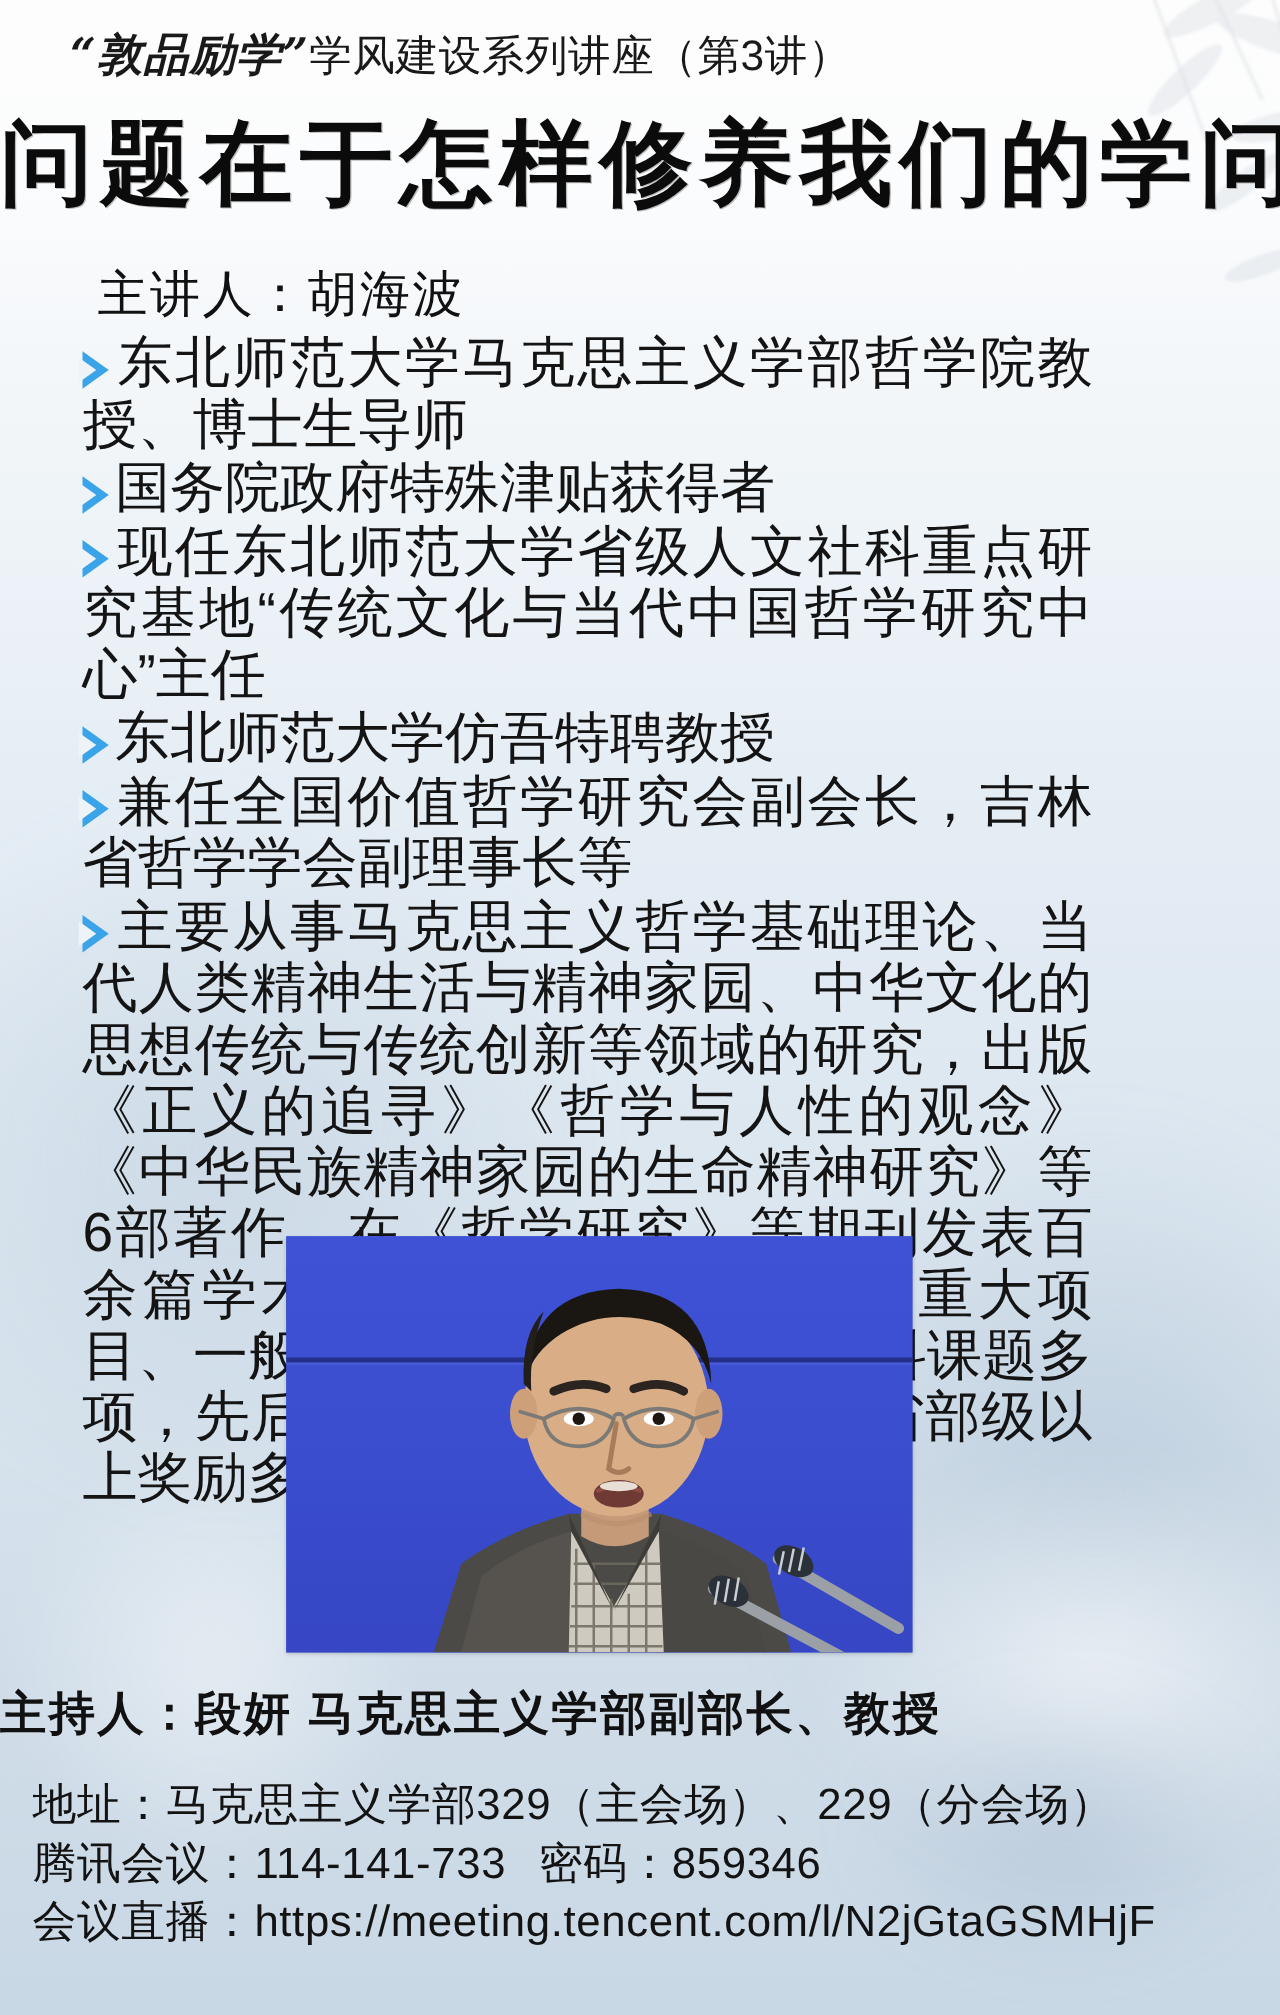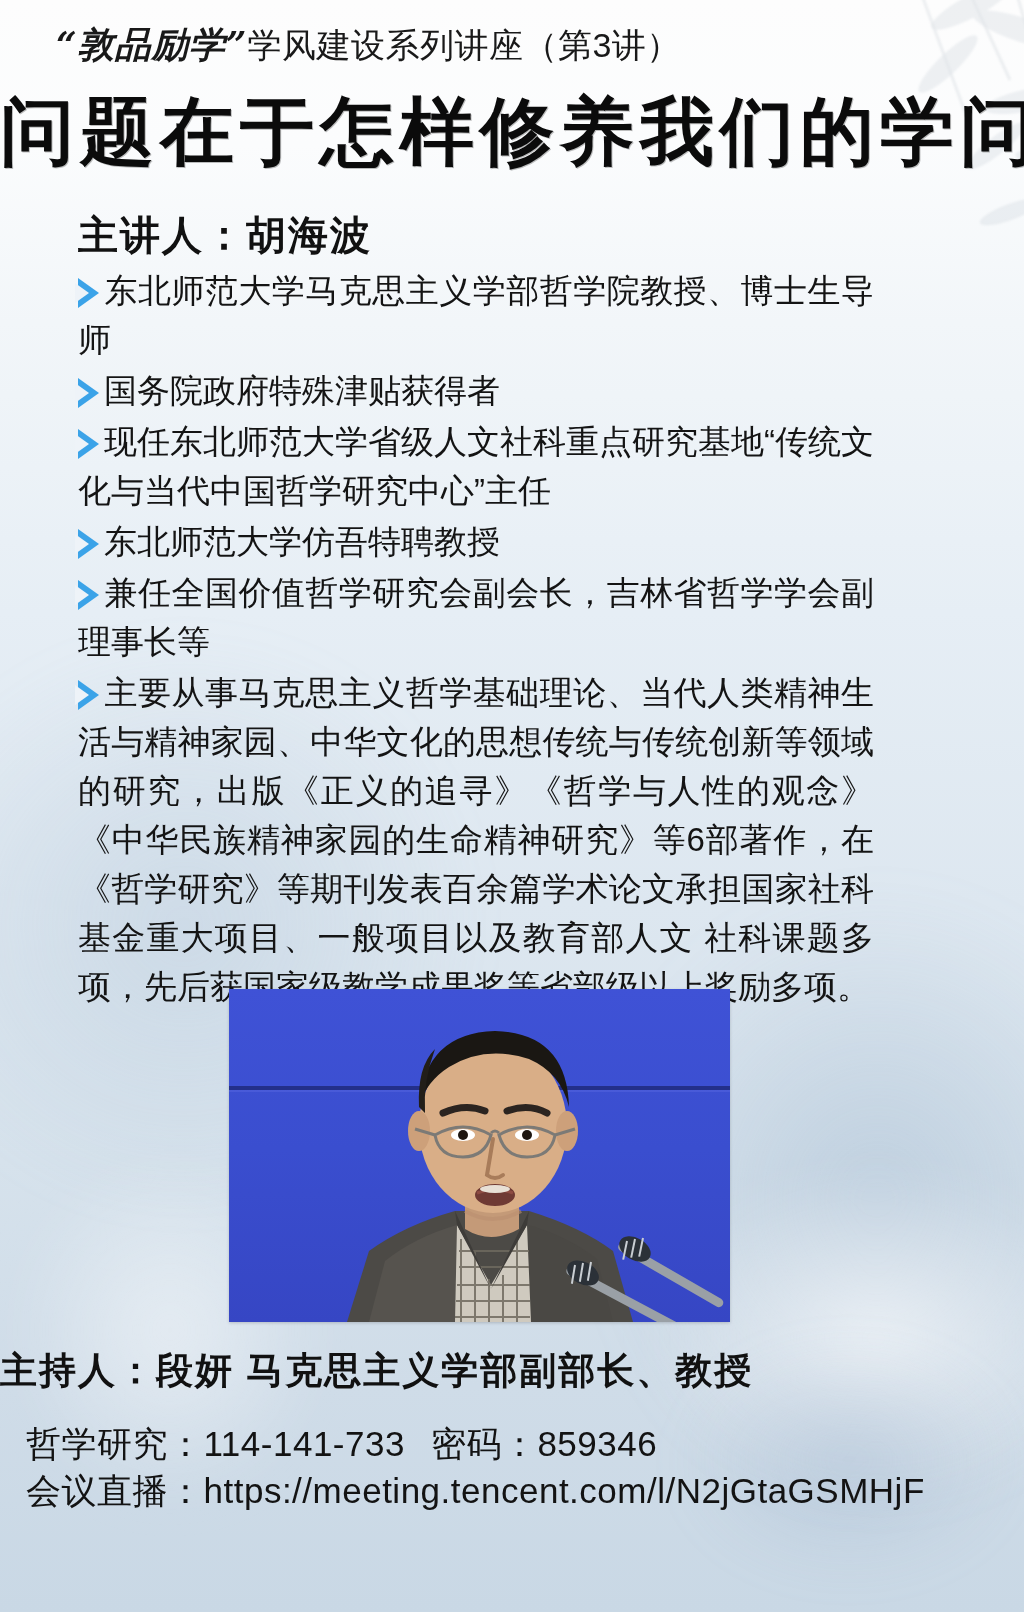--- a/index.html
+++ b/index.html
@@ -73,32 +73,32 @@
     text-align:center;
     font-family:"DejaVu Serif","Liberation Serif",serif;
     font-weight:700;
     font-size:74px;line-height:1.08;
     color:#0b0b0b;letter-spacing:6px;
     text-shadow:1px 1px 0 rgba(0,0,0,0.25);
   }
 
   .speaker-line{
     position:absolute;left:78px;top:208px;
-    font-size:40px;font-weight:700;color:#111;
+    font-size:40px;font-weight:400;color:#111;
     letter-spacing:2px;white-space:nowrap;
   }
 
   .bullets{
     position:absolute;left:62px;top:266px;width:812px;
   }
   .bullet{
     position:relative;
-    font-size:33px;line-height:49px;
+    font-size:44px;line-height:49px;
     color:#141414;
-    margin:0 0 2px 16px;
+    margin:0 0 2px 4px;
     text-align:justify;
     text-justify:inter-character;
   }
   .tri{
     display:inline-block;
     width:0;height:0;
     border-top:15px solid transparent;
     border-bottom:15px solid transparent;
     border-left:21px solid #3ba3e8;
     vertical-align:-6px;
@@ -265,21 +265,24 @@
             <path d="M414 249 L420 267" transform="rotate(30 414 249)"></path>
           </g>
         </g>
       </svg>
     </div>
 
     <div class="host">主持人：段妍 马克思主义学部副部长、教授</div>
 
     <div class="details">
       <div class="dline">
-        <span>哲学研究：</span><span>114-141-733</span><span class="gap"></span><span>密码：</span><span>859346</span>
+        <span>地址：</span><span>马克思主义学部329（主会场）、229（分会场）</span>
+      </div>
+      <div class="dline">
+        <span>腾讯会议：</span><span>114-141-733</span><span class="gap"></span><span>密码：</span><span>859346</span>
       </div>
       <div class="dline">
         <span>会议直播：</span><span>https://meeting.tencent.com/l/N2jGtaGSMHjF</span>
       </div>
     </div>
 
   </div>
 </div>
 
 </body></html>

